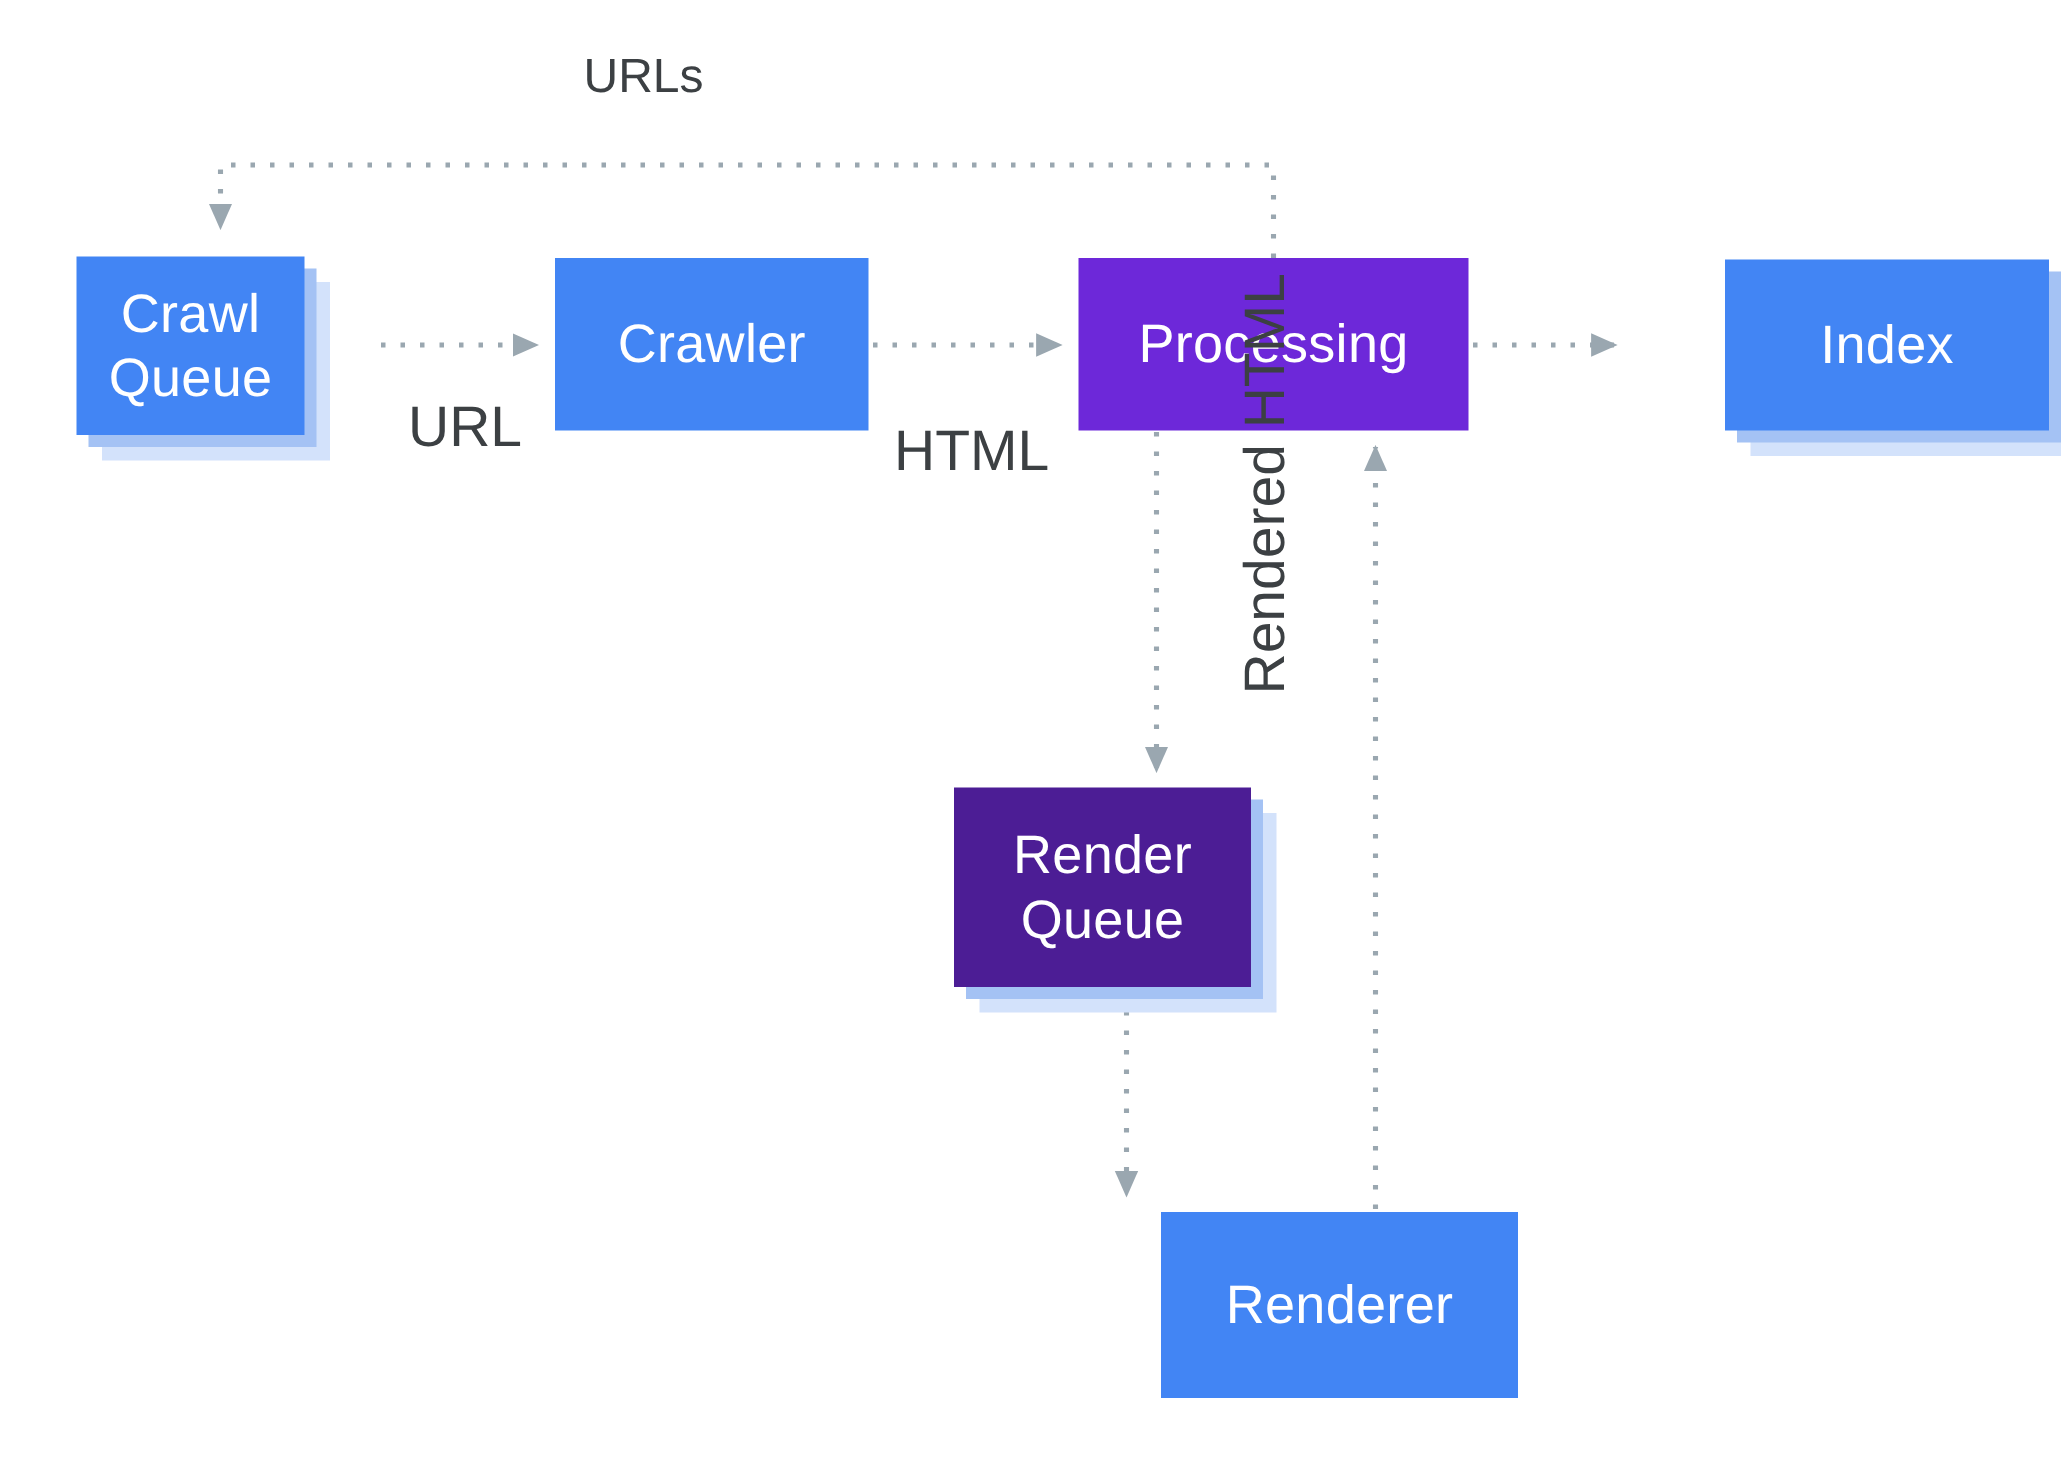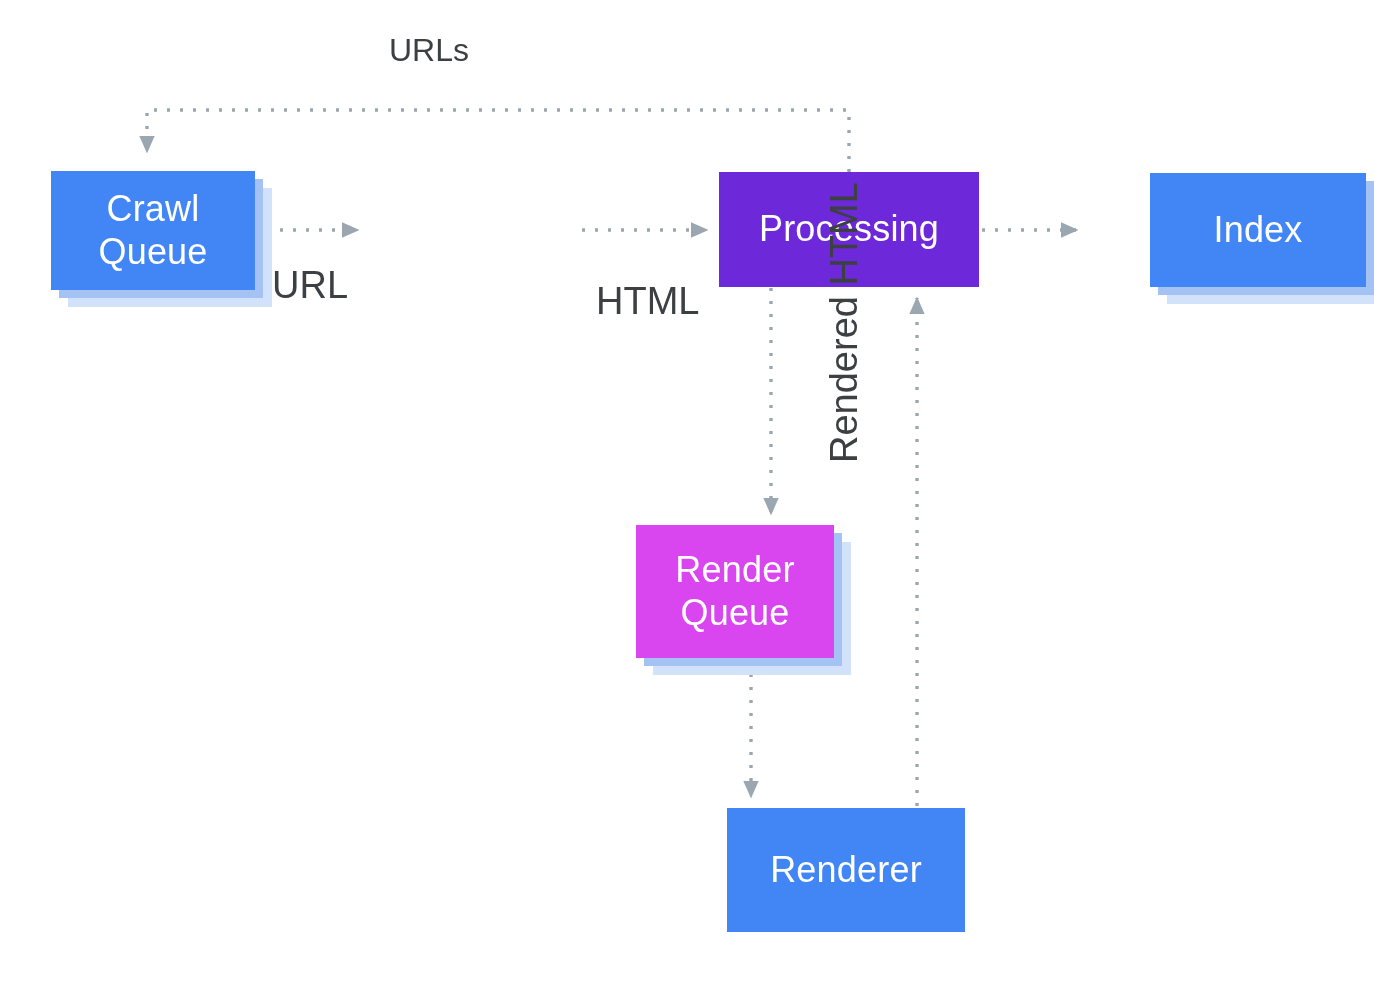--- a/index.html
+++ b/index.html
@@ -108,55 +108,60 @@
 
     <g>
       <path d="M 751,661 L 751,797" fill="none" stroke="#9aa7b0" stroke-width="3.4" stroke-linecap="butt" stroke-dasharray="3 10" marker-end="url(#arw)"></path>
     </g>
 
     <g>
       <path d="M 917,806 L 917,298" fill="none" stroke="#9aa7b0" stroke-width="3.4" stroke-linecap="butt" stroke-dasharray="3 10" marker-end="url(#arw)"></path>
     </g>
   </svg>
 
-  <div class="node" style="left:51px; top:171px; width:204px; height:119px; font-size:36px;">
+  <div class="node" style="left:51px; top:171px; width:152px; height:119px; font-size:36px;">
     <div class="stack-2" style="background:#d3e2fb;"></div>
     <div class="stack-1" style="background:#a4c2f4;"></div>
     <div class="node-face" style="background:#4285f4; flex-direction:column;">
       <span>Crawl</span>
       <span>Queue</span>
     </div>
   </div>
 
+  <div class="node" style="left:370px; top:172px; width:209px; height:115px; font-size:36px;">
+    <div class="node-face" style="background:#4285f4;">
+      <span>Crawler</span>
+    </div>
+  </div>
 
   <div class="node" style="left:719px; top:172px; width:260px; height:115px; font-size:36px;">
     <div class="node-face" style="background:#6d28d9;">
       <span>Processing</span>
     </div>
   </div>
 
   <div class="node" style="left:1150px; top:173px; width:216px; height:114px; font-size:36px;">
     <div class="stack-2" style="background:#d3e2fb;"></div>
     <div class="stack-1" style="background:#a4c2f4;"></div>
     <div class="node-face" style="background:#4285f4;">
       <span>Index</span>
     </div>
   </div>
 
   <div class="node" style="left:636px; top:525px; width:198px; height:133px; font-size:36px;">
     <div class="stack-2" style="background:#d3e2fb;"></div>
     <div class="stack-1" style="background:#a4c2f4;"></div>
-    <div class="node-face" style="background:#d946ef; flex-direction:column;">
+    <div class="node-face" style="background:#4c1d95; flex-direction:column;">
       <span>Render</span>
       <span>Queue</span>
     </div>
   </div>
 
   <div class="node" style="left:727px; top:808px; width:238px; height:124px; font-size:36px;">
-    <div class="node-face" style="background:#4285f4;">
+    <div class="node-face" style="background:#4285f4;margin-left:47px;">
       <span>Renderer</span>
     </div>
   </div>
 
   <div class="edge-label" style="left:389px; top:32px; font-size:32px;">URLs</div>
 
   <div class="edge-label" style="left:272px; top:264px; font-size:38px;">URL</div>
 
   <div class="edge-label" style="left:596px; top:280px; font-size:38px;">HTML</div>
 

